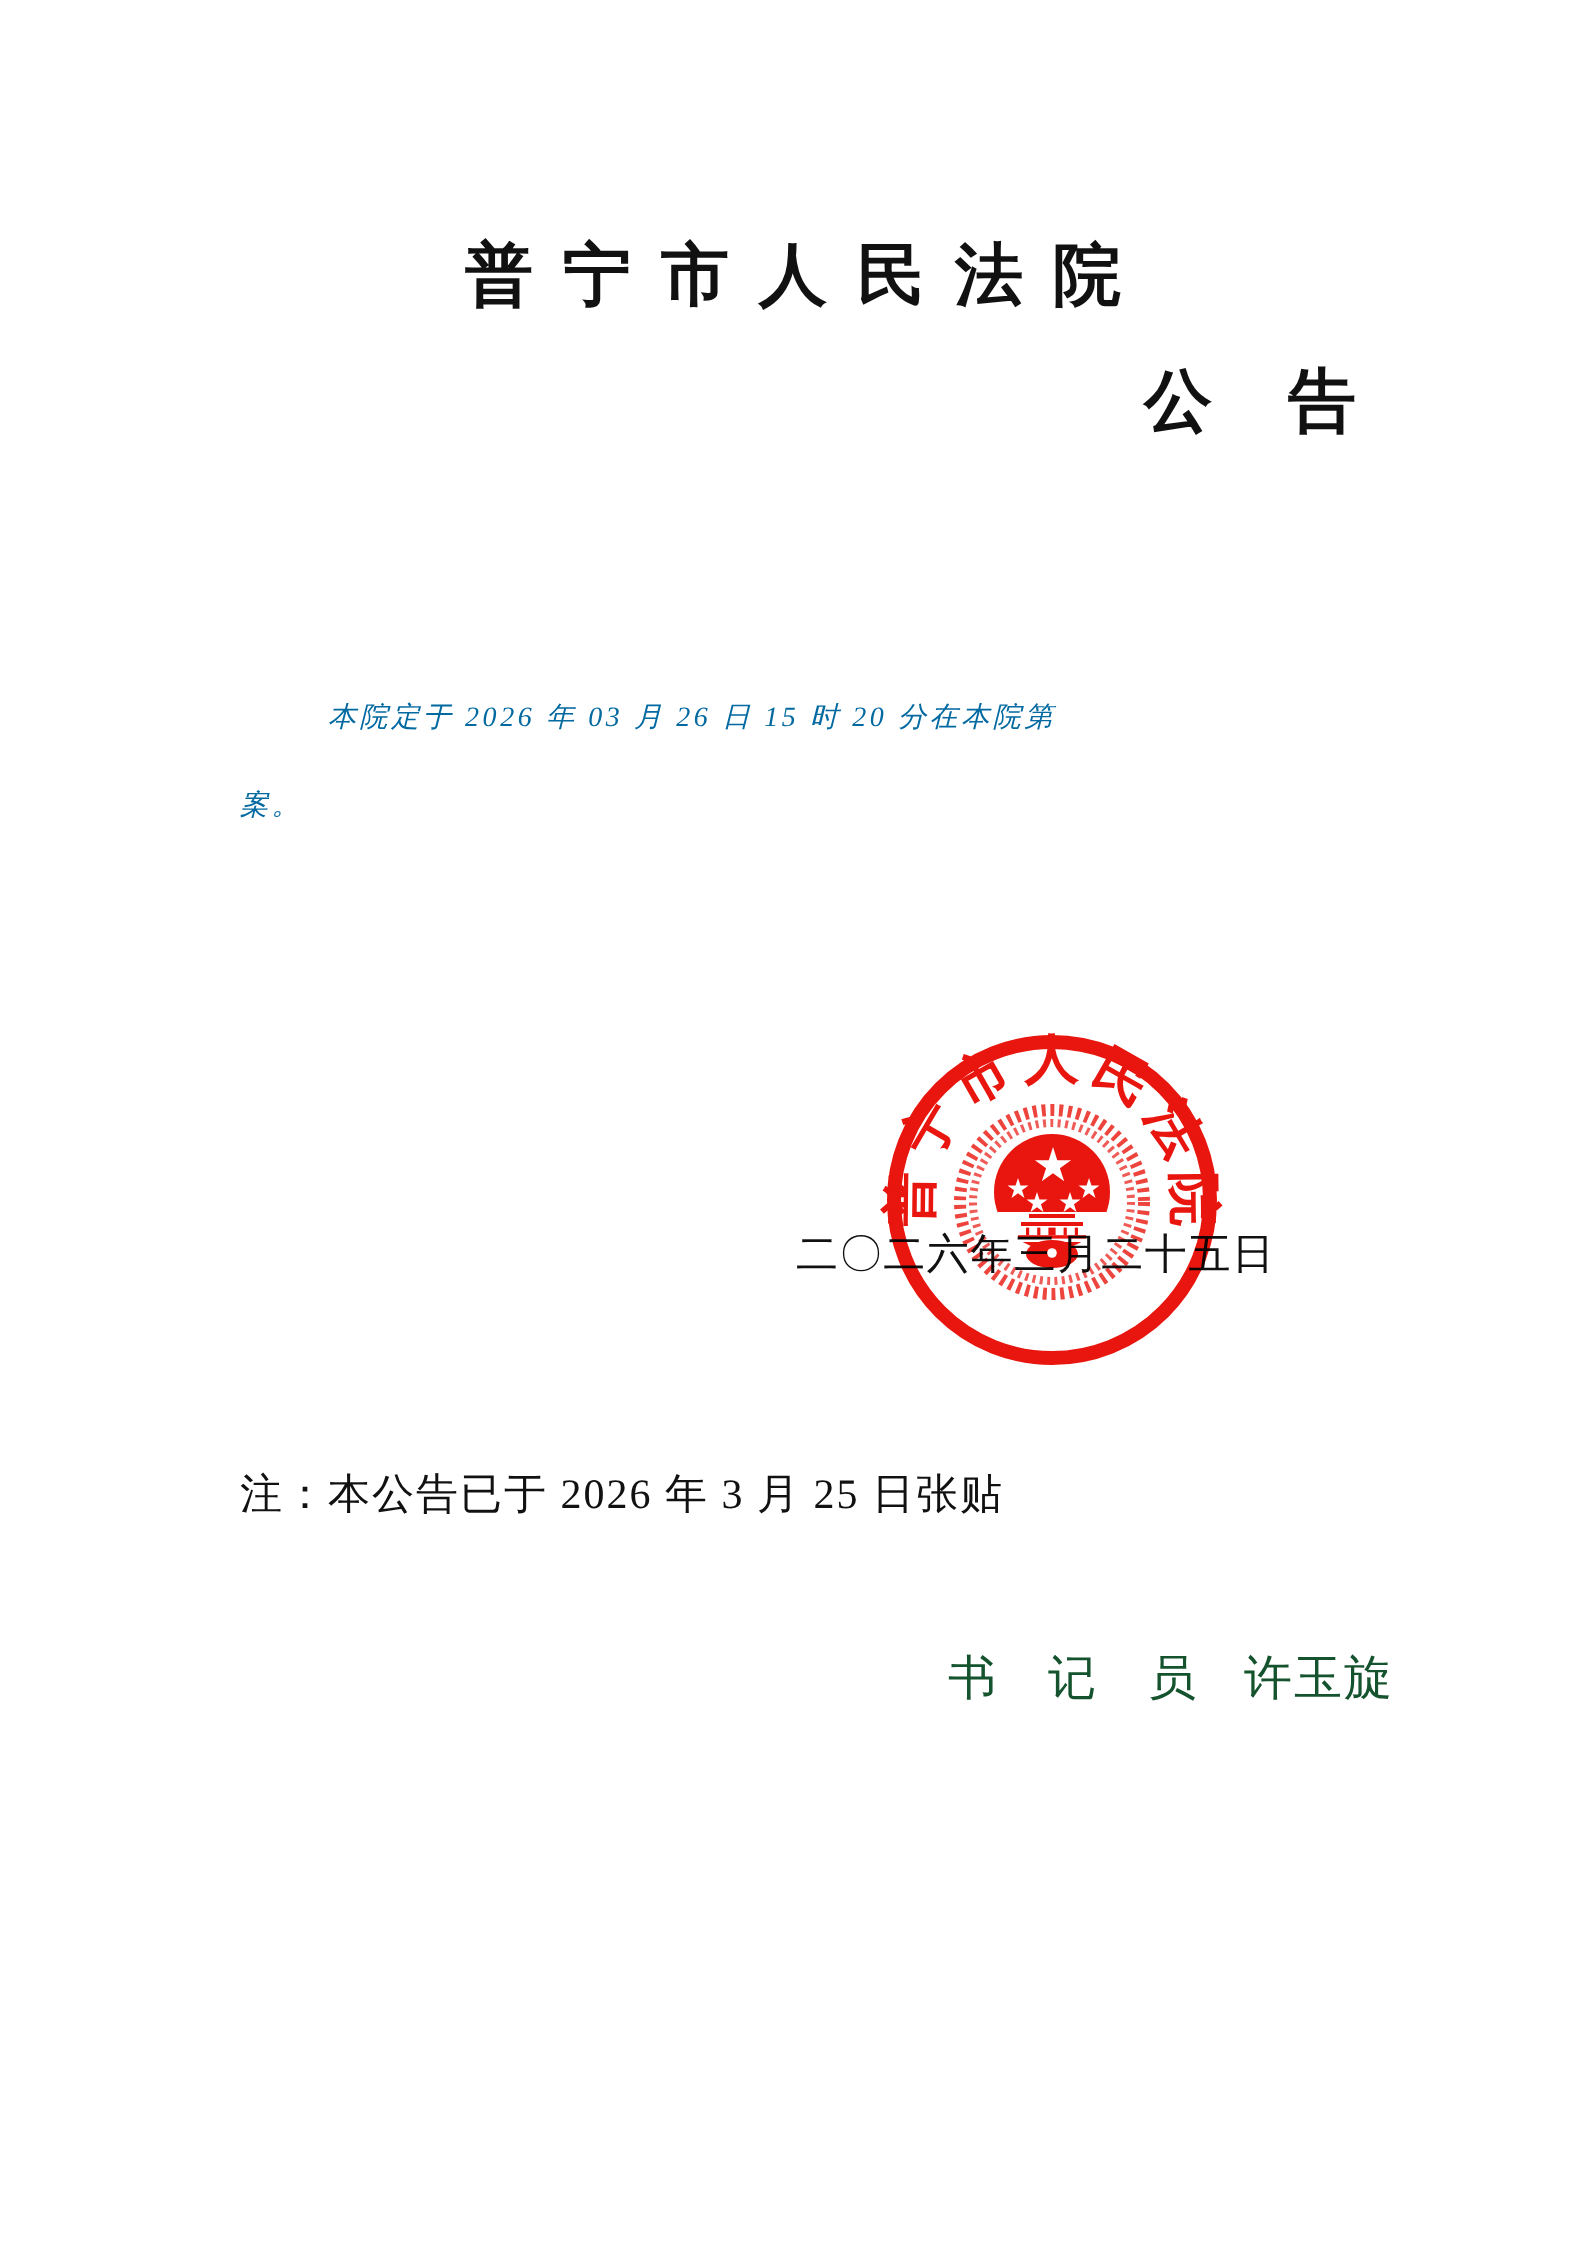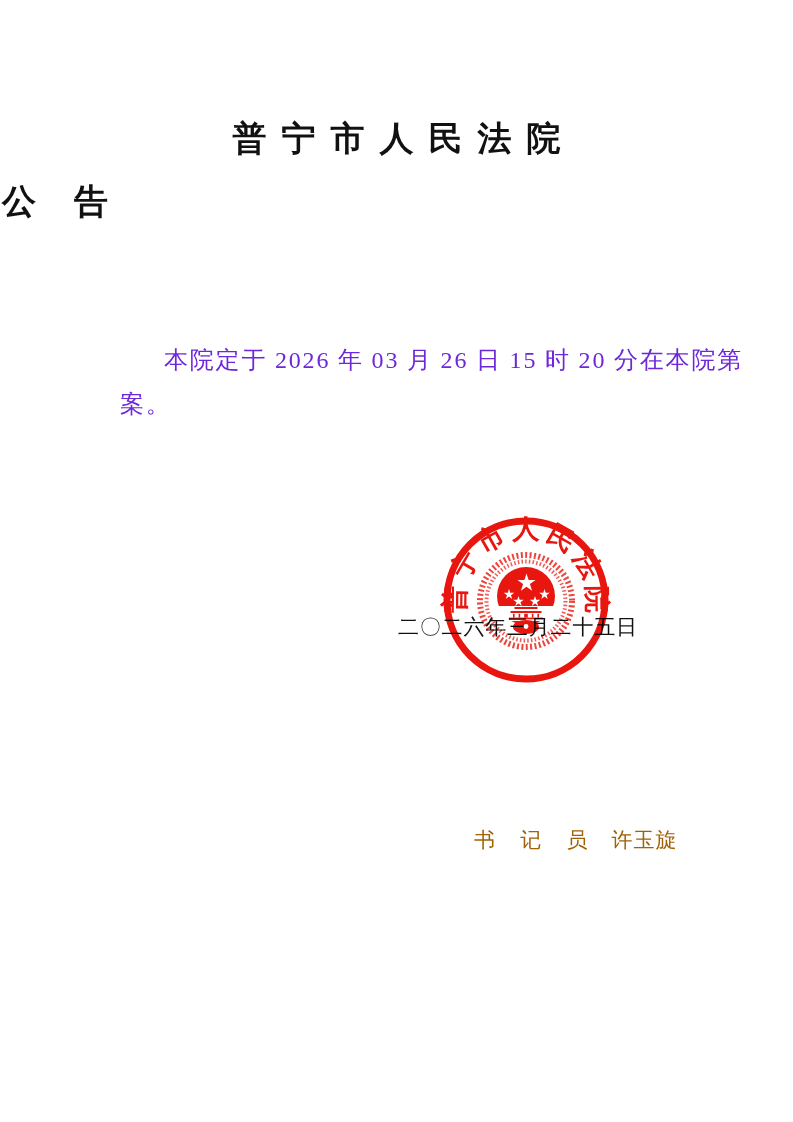--- a/index.html
+++ b/index.html
@@ -15,32 +15,33 @@
   .court-title{
     position:absolute;left:0;top:120px;width:793px;
     text-align:center;
     font-size:34px;font-weight:bold;
     letter-spacing:15px;text-indent:15px;
     line-height:1.1;
     color:#111;
   }
   .doc-title{
     position:absolute;left:0;top:183px;width:680px;
-    text-align:left;
+    text-align:right;
     font-size:34px;font-weight:bold;
     letter-spacing:2px;text-indent:2px;
     line-height:1.1;
     color:#111;
     white-space:pre;
   }
   .body-block{
     position:absolute;left:120px;top:338px;width:558px;
-    font-size:24px;line-height:44px;
+    font-size:14px;line-height:44px;
     letter-spacing:1.8px;
-    color:#6d28d9;
+    color:#0369a1;
+    font-style:italic;
   }
   .body-line{white-space:pre;}
   .body-line.first{text-indent:44px;}
   .closing-line{white-space:pre;text-indent:44px;}
   .date-line{
     position:absolute;left:398px;top:614px;
     font-size:21px;line-height:26px;
     letter-spacing:0.8px;
     color:#111;
     white-space:pre;
@@ -54,22 +55,22 @@
   }
   .note-line{
     position:absolute;left:120px;top:734px;
     font-size:21px;line-height:26px;
     letter-spacing:1px;
     color:#111;
     white-space:pre;
   }
   .signature{
     position:absolute;left:474px;top:827px;
-    font-size:21px;line-height:26px;
-    color:#a16207;
+    font-size:24px;line-height:26px;
+    color:#14532d;
     white-space:pre;
   }
   .signature .role{letter-spacing:10px;}
   .signature .name{margin-left:14px;letter-spacing:1px;}
   .seal text{
     font-family:"Liberation Serif","DejaVu Serif",serif;
     font-weight:bold;
   }
 </style>
 </head>
@@ -126,16 +127,17 @@
         <rect x="-17" y="17.6" width="34" height="1.7"></rect>
       </g>
 
       <g>
         <ellipse cx="0" cy="27" rx="13" ry="7" fill="var(--seal-red,#e8160e)"></ellipse>
         <circle cx="0" cy="26.5" r="2.4" fill="#ffffff"></circle>
       </g>
     </g>
   </svg>
 
+  <div class="note-line">注：本公告已于 2026 年 3 月 25 日张贴</div>
 
   <div class="signature"><span class="role">书 记 员</span><span class="name">许玉旋</span></div>
 
 </div>
 
 </body></html>

